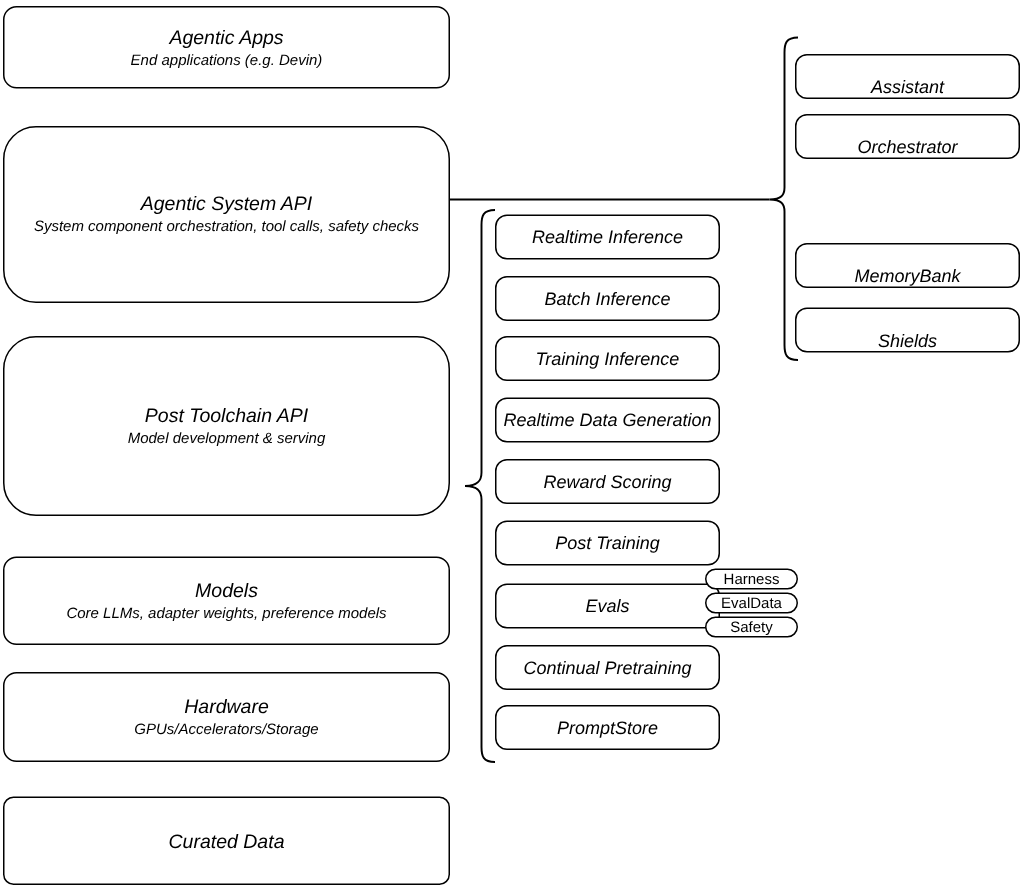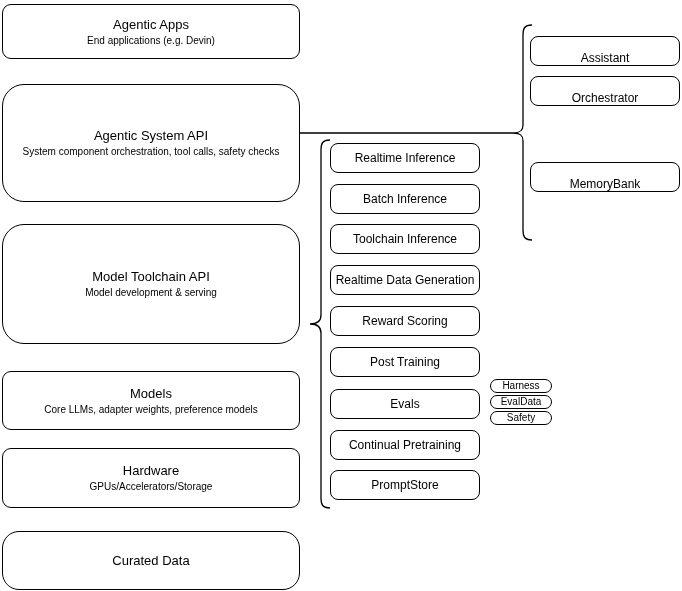--- a/index.html
+++ b/index.html
@@ -64,44 +64,44 @@
     border-radius: 8px;
     background: #ffffff;
     display: flex;
     align-items: flex-end;
     justify-content: center;
     font-size: 12px;
     white-space: nowrap;
   }
   .pill {
     position: absolute;
-    left: 490px;
+    left: 470px;
     width: 62px;
     height: 14px;
     box-sizing: border-box;
     border: 1.2px solid #000000;
     border-radius: 8px;
     background: #ffffff;
     display: flex;
-    align-items: flex-start;
+    align-items: center;
     justify-content: center;
     font-size: 10px;
     white-space: nowrap;
     z-index: 3;
   }
   .connectors {
     position: absolute;
     top: 0;
     left: 0;
     width: 682px;
     height: 591px;
     z-index: 1;
     pointer-events: none;
   }
-  .lbox, .mbox, .rbox { z-index: 2; }
+  .lbox, .mbox, .rbox { z-index: 2; font-style: italic; }
 </style>
 </head>
 <body>
 
 <div class="canvas">
 
   <svg class="connectors" viewBox="0 0 682 591" xmlns="http://www.w3.org/2000/svg">
     <path d="M300,133 L513,133" stroke="#000000" stroke-width="1.3" fill="none"></path>
     <path d="M532,25 C524,25 523,29 523,35 L523,125 C523,130 521,133 513,133 C521,133 523,136 523,141 L523,230 C523,236 524,240 532,240" stroke="#000000" stroke-width="1.3" fill="none"></path>
     <path d="M330,140 C322,140 321,144 321,150 L321,315 C321,320 319,324 310,324 C319,324 321,328 321,333 L321,498 C321,504 322,508 330,508" stroke="#000000" stroke-width="1.3" fill="none"></path>
@@ -111,46 +111,46 @@
     <div class="ltitle">Agentic Apps</div>
     <div class="lsub">End applications (e.g. Devin)</div>
   </div>
 
   <div class="lbox" style="top:84px;height:118px;border-radius:22px">
     <div class="ltitle">Agentic System API</div>
     <div class="lsub">System component orchestration, tool calls, safety checks</div>
   </div>
 
   <div class="lbox" style="top:224px;height:120px;border-radius:22px">
-    <div class="ltitle">Model Toolchain API</div>
+    <div class="ltitle">Post Toolchain API</div>
     <div class="lsub">Model development &amp; serving</div>
   </div>
 
   <div class="lbox" style="top:371px;height:59px;border-radius:9px">
     <div class="ltitle">Models</div>
     <div class="lsub">Core LLMs, adapter weights, preference models</div>
   </div>
 
   <div class="lbox" style="top:448px;height:60px;border-radius:9px">
     <div class="ltitle">Hardware</div>
     <div class="lsub">GPUs/Accelerators/Storage</div>
   </div>
 
-  <div class="lbox" style="top:531px;height:59px;border-radius:17px">
+  <div class="lbox" style="top:531px;height:59px;border-radius:7px">
     <div class="ltitle">Curated Data</div>
   </div>
 
   <div class="mbox" style="top:143px">
     <span>Realtime Inference</span>
   </div>
   <div class="mbox" style="top:184px">
     <span>Batch Inference</span>
   </div>
   <div class="mbox" style="top:224px">
-    <span>Toolchain Inference</span>
+    <span>Training Inference</span>
   </div>
   <div class="mbox" style="top:265px">
     <span>Realtime Data Generation</span>
   </div>
   <div class="mbox" style="top:306px">
     <span>Reward Scoring</span>
   </div>
   <div class="mbox" style="top:347px">
     <span>Post Training</span>
   </div>
@@ -176,14 +176,17 @@
 
   <div class="rbox" style="top:36px">
     <span>Assistant</span>
   </div>
   <div class="rbox" style="top:76px">
     <span>Orchestrator</span>
   </div>
   <div class="rbox" style="top:162px">
     <span>MemoryBank</span>
   </div>
+  <div class="rbox" style="top:205px">
+    <span>Shields</span>
+  </div>
 
 </div>
 
 </body></html>

